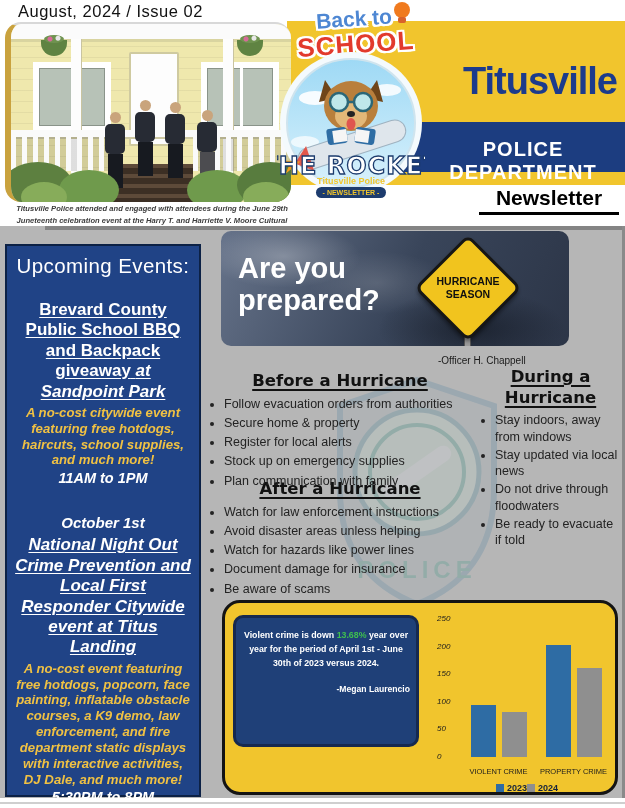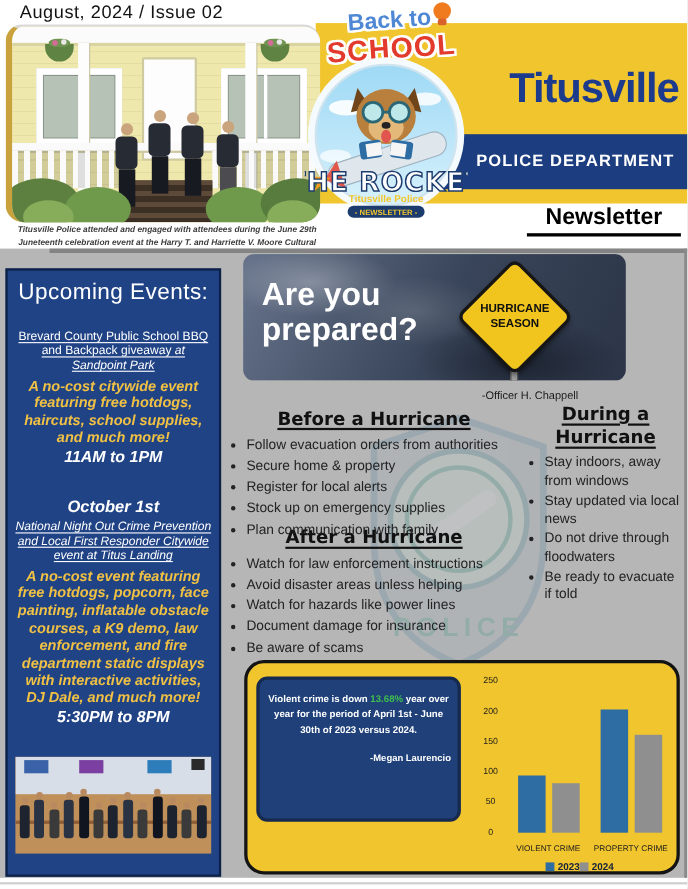--- a/index.html
+++ b/index.html
@@ -6,21 +6,21 @@
   .page{position:relative;width:625px;height:808px;background:#ffffff;overflow:hidden;
         font-family:"Liberation Sans",sans-serif;}
 
   
   .issue-line{position:absolute;left:18px;top:2px;font-family:Liberation Sans, sans-serif;
               font-size:16.5px;color:#121212;letter-spacing:.5px;}
   .yellow-band{position:absolute;left:287px;top:21px;width:338px;height:164px;background:#f1c52d;}
   .blue-band{position:absolute;left:378px;top:122px;width:247px;height:50px;background:#1c3d80;}
   .city-title{position:absolute;right:8px;top:60px;font-size:38px;font-weight:bold;color:#1c3b8c;letter-spacing:-1px;}
   .dept-label{position:absolute;left:425px;top:138px;width:196px;text-align:center;color:#fff;
-              font-weight:bold;font-size:15px;letter-spacing:1px;}
+              font-weight:bold;font-size:20px;letter-spacing:1px;}
   .newsletter-label{position:absolute;right:6px;top:186px;width:140px;text-align:center;color:#000;
               font-weight:bold;font-size:21px;border-bottom:3px solid #000;padding-bottom:2px;}
 
   
   .bts{position:absolute;left:286px;top:8px;width:138px;text-align:center;transform:rotate(-4deg);
        font-weight:bold;line-height:1;}
   .bts .l1{font-size:21px;color:#4e87d3;}
   .bts .l2{font-size:26px;color:#e23a2c;letter-spacing:1px;margin-top:2px;}
   .bts .l1,.bts .l2{text-shadow:-2px -2px 0 #fff,2px -2px 0 #fff,-2px 2px 0 #fff,2px 2px 0 #fff,
                     0 -2px 0 #fff,0 2px 0 #fff,-2px 0 0 #fff,2px 0 0 #fff;}
@@ -67,21 +67,21 @@
   .band-topline{position:absolute;left:45px;top:226px;width:580px;height:4px;background:#848484;}
   .page-edge{position:absolute;right:0;top:226px;width:3px;height:572px;background:#8a8a8a;}
   .bottom-line{position:absolute;left:0;top:802px;width:625px;height:2px;background:#cfcfcf;}
 
   
   .sidebar{position:absolute;left:5px;top:244px;width:196px;height:553px;box-sizing:border-box;
            background:#204386;border:2px solid #0c2145;text-align:center;color:#fff;
            padding:8px 7px 0;z-index:2;}
   .sb-title{font-size:20.5px;letter-spacing:.4px;margin:0 0 22px;font-weight:normal;}
   .ev-date{font-size:15px;font-weight:bold;font-style:italic;margin-bottom:4px;}
-  .ev-title{font-size:11px;font-weight:normal;text-decoration:underline;text-underline-offset:2px;line-height:1.2;}
+  .ev-title{font-size:17px;font-weight:bold;text-decoration:underline;text-underline-offset:2px;line-height:1.2;}
   .ev-title .loc{font-style:italic;}
   .ev-title-i{font-style:italic;}
   .ev-desc{font-size:13.2px;font-style:italic;font-weight:bold;color:#f0c143;line-height:1.2;margin:3px 0 2px;}
   .ev-time{font-size:14.5px;font-weight:bold;font-style:italic;margin-top:2px;}
   .event{margin-bottom:28px;}
   .event:last-of-type{margin-bottom:0;}
   .bb-photo{position:relative;width:178px;height:88px;margin:8px auto 7px;overflow:hidden;background:#c0905a;}
   .bb-wall{position:absolute;left:0;top:0;width:100%;height:34px;background:#d7dee7;}
   .bb-banner{position:absolute;top:3px;width:22px;height:12px;background:#3a62a8;}
   .bb-banner.b2{left:58px;background:#7a3fa0;} .bb-banner.b3{left:120px;background:#2e7dbb;}
@@ -127,21 +127,21 @@
   .stats-wrap{position:absolute;left:222px;top:600px;width:396px;height:195px;box-sizing:border-box;
               background:#f1c52d;border:3px solid #141414;border-radius:18px;z-index:2;}
   .stats-card{position:absolute;left:8px;top:12px;width:186px;height:132px;box-sizing:border-box;
               background:#1f4078;border:3px solid #16294f;border-radius:10px;color:#fff;
               font-size:8.8px;font-weight:bold;text-align:center;padding:9px 6px 4px;line-height:1.6;}
   .stats-card .pct{color:#3fbf4e;}
   .stats-p1{margin:1px 0 13px;} .stats-p2{margin:0;}
   .stats-author{text-align:right;font-size:8.6px;margin-top:1px;}
 
   .chart{position:absolute;left:212px;top:4px;width:180px;height:188px;}
-  .ytick{position:absolute;left:0;width:18px;text-align:center;font-size:8px;color:#1c1c1c;}
+  .ytick{position:absolute;left:0;width:18px;text-align:left;font-size:8px;color:#1c1c1c;font-style:italic;}
   .bars-row{position:absolute;left:24px;right:6px;bottom:38px;height:138px;display:flex;
             justify-content:space-around;align-items:flex-end;}
   .bar-group{display:flex;gap:6px;align-items:flex-end;}
   .bar{width:25px;}
   .xlabels{position:absolute;left:24px;right:6px;bottom:19px;display:flex;justify-content:space-around;
            font-size:7.5px;color:#1c1c1c;}
   .xlabels div{width:82px;text-align:center;}
   .legend{position:absolute;left:0;right:0;bottom:2px;display:flex;justify-content:center;
           font-size:9px;color:#16233c;font-weight:bold;align-items:center;}
   .lg-item{display:flex;align-items:center;gap:3px;}

